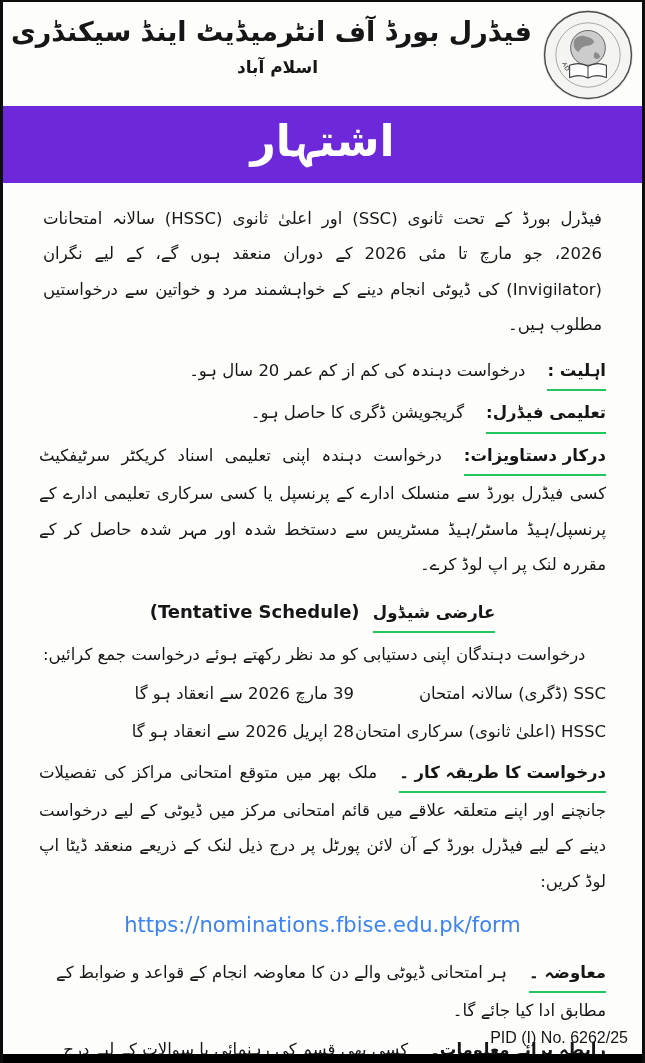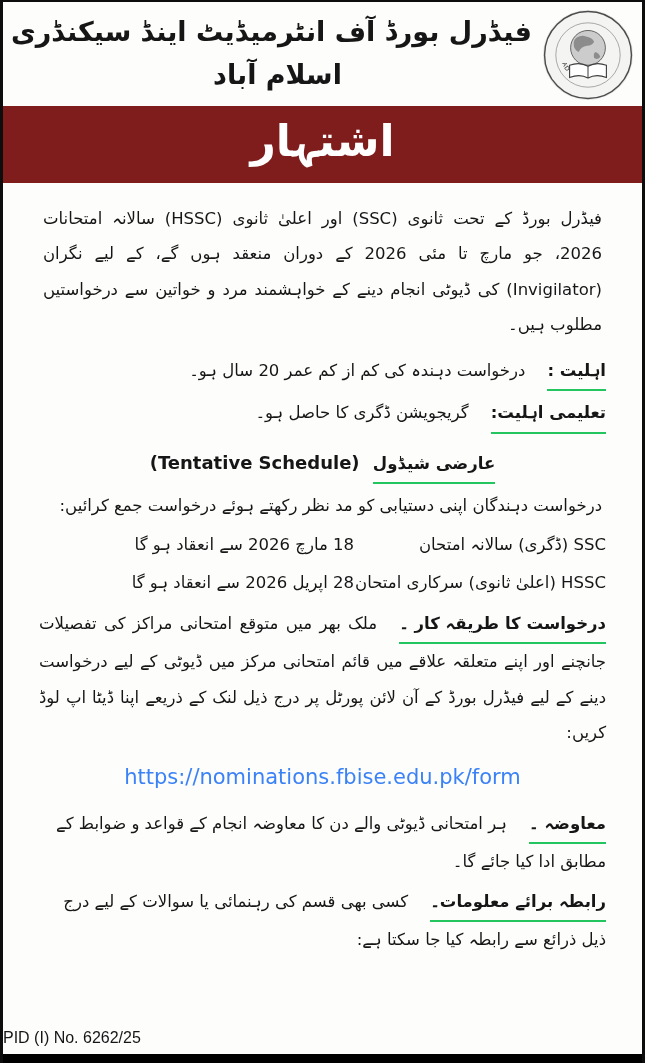--- a/index.html
+++ b/index.html
@@ -25,35 +25,35 @@
     padding: 8px 110px 0 20px;
     text-align: center;
   }
   .org-name {
     font-size: 27px;
     font-weight: bold;
     line-height: 1.65;
     white-space: nowrap;
   }
   .city-name {
-    font-size: 27px;
+    font-size: 17px;
     font-weight: bold;
     line-height: 1.5;
   }
   .logo-wrap {
     position: absolute;
     top: 7px;
     right: 8px;
     width: 92px;
     height: 92px;
   }
   
   .banner {
     height: 77px;
-    background: #7f1d1d;
+    background: #6d28d9;
     display: flex;
     align-items: center;
     justify-content: center;
   }
   .banner-title {
     color: #ffffff;
     font-size: 44px;
     font-weight: bold;
     line-height: 1;
     padding-bottom: 8px;
@@ -83,41 +83,42 @@
     text-align: center;
     margin: 10px 0 2px 0;
   }
   .sched-head .lbl { margin-left: 8px; }
   .sched-head .eng {
     font-weight: bold;
     font-size: 18px;
     direction: ltr;
     unicode-bidi: embed;
   }
-  .sched-instr { text-align: right; margin-bottom: 2px; }
+  .sched-instr { text-align: left; margin-bottom: 2px; }
   .sched-row {
     display: flex;
     align-items: baseline;
     line-height: 2.3;
   }
   .sched-exam { flex: 0 0 252px; }
   .sched-date { }
   .form-link-row { text-align: center; margin: 4px 0 6px 0; }
   .form-link {
     direction: ltr;
     unicode-bidi: embed;
     font-size: 21px;
     color: #3b82f6;
     text-decoration: none;
   }
   .pid {
     position: absolute;
     bottom: 16px;
     right: 0;
     left: 0;
+    text-align: right;
     direction: ltr;
     padding-right: 14px;
     font-family: "Liberation Sans", sans-serif;
     font-size: 16px;
   }
   .bottom-bar {
     position: absolute;
     bottom: 0;
     left: 0;
     right: 0;
@@ -163,42 +164,45 @@
 
   <div class="body">
 
     <p class="intro">فیڈرل بورڈ کے تحت ثانوی (SSC) اور اعلیٰ ثانوی (HSSC) سالانہ امتحانات 2026، جو مارچ تا مئی 2026 کے دوران منعقد ہوں گے، کے لیے نگران (Invigilator) کی ڈیوٹی انجام دینے کے خواہشمند مرد و خواتین سے درخواستیں مطلوب ہیں۔</p>
 
     <p class="sec">
       <span class="lbl">اہلیت :</span><span class="sec-text">درخواست دہندہ کی کم از کم عمر 20 سال ہو۔</span>
     </p>
 
     <p class="sec">
-      <span class="lbl">تعلیمی اہلیت:</span><span class="sec-text">گریجویشن ڈگری کا حاصل ہو۔</span>
-    </p>
-
+      <span class="lbl">تعلیمی فیڈرل:</span><span class="sec-text">گریجویشن ڈگری کا حاصل ہو۔</span>
+    </p>
+
+    <p class="sec justify">
+      <span class="lbl">درکار دستاویزات:</span><span class="sec-text">درخواست دہندہ اپنی تعلیمی اسناد کریکٹر سرٹیفکیٹ کسی فیڈرل بورڈ سے منسلک ادارے کے پرنسپل یا کسی سرکاری تعلیمی ادارے کے پرنسپل/ہیڈ ماسٹر/ہیڈ مسٹریس سے دستخط شدہ اور مہر شدہ حاصل کر کے مقررہ لنک پر اپ لوڈ کرے۔</span>
+    </p>
 
     <div class="sched-head">
       <span class="lbl">عارضی شیڈول</span>
       <span class="eng">(Tentative Schedule)</span>
     </div>
 
     <p class="sched-instr">درخواست دہندگان اپنی دستیابی کو مد نظر رکھتے ہوئے درخواست جمع کرائیں:</p>
 
     <div class="sched-row">
       <span class="sched-exam">SSC (ڈگری) سالانہ امتحان</span>
-      <span class="sched-date">18 مارچ 2026 سے انعقاد ہو گا</span>
+      <span class="sched-date">39 مارچ 2026 سے انعقاد ہو گا</span>
     </div>
     <div class="sched-row">
       <span class="sched-exam">HSSC (اعلیٰ ثانوی) سرکاری امتحان</span>
       <span class="sched-date">28 اپریل 2026 سے انعقاد ہو گا</span>
     </div>
 
     <p class="sec justify">
-      <span class="lbl">درخواست کا طریقہ کار ۔</span><span class="sec-text">ملک بھر میں متوقع امتحانی مراکز کی تفصیلات جانچنے اور اپنے متعلقہ علاقے میں قائم امتحانی مرکز میں ڈیوٹی کے لیے درخواست دینے کے لیے فیڈرل بورڈ کے آن لائن پورٹل پر درج ذیل لنک کے ذریعے اپنا ڈیٹا اپ لوڈ کریں:</span>
+      <span class="lbl">درخواست کا طریقہ کار ۔</span><span class="sec-text">ملک بھر میں متوقع امتحانی مراکز کی تفصیلات جانچنے اور اپنے متعلقہ علاقے میں قائم امتحانی مرکز میں ڈیوٹی کے لیے درخواست دینے کے لیے فیڈرل بورڈ کے آن لائن پورٹل پر درج ذیل لنک کے ذریعے منعقد ڈیٹا اپ لوڈ کریں:</span>
     </p>
 
     <div class="form-link-row">
       <a href="#" class="form-link">https://nominations.fbise.edu.pk/form</a>
     </div>
 
     <p class="sec">
       <span class="lbl">معاوضہ ۔</span><span class="sec-text">ہر امتحانی ڈیوٹی والے دن کا معاوضہ انجام کے قواعد و ضوابط کے مطابق ادا کیا جائے گا۔</span>
     </p>
 

